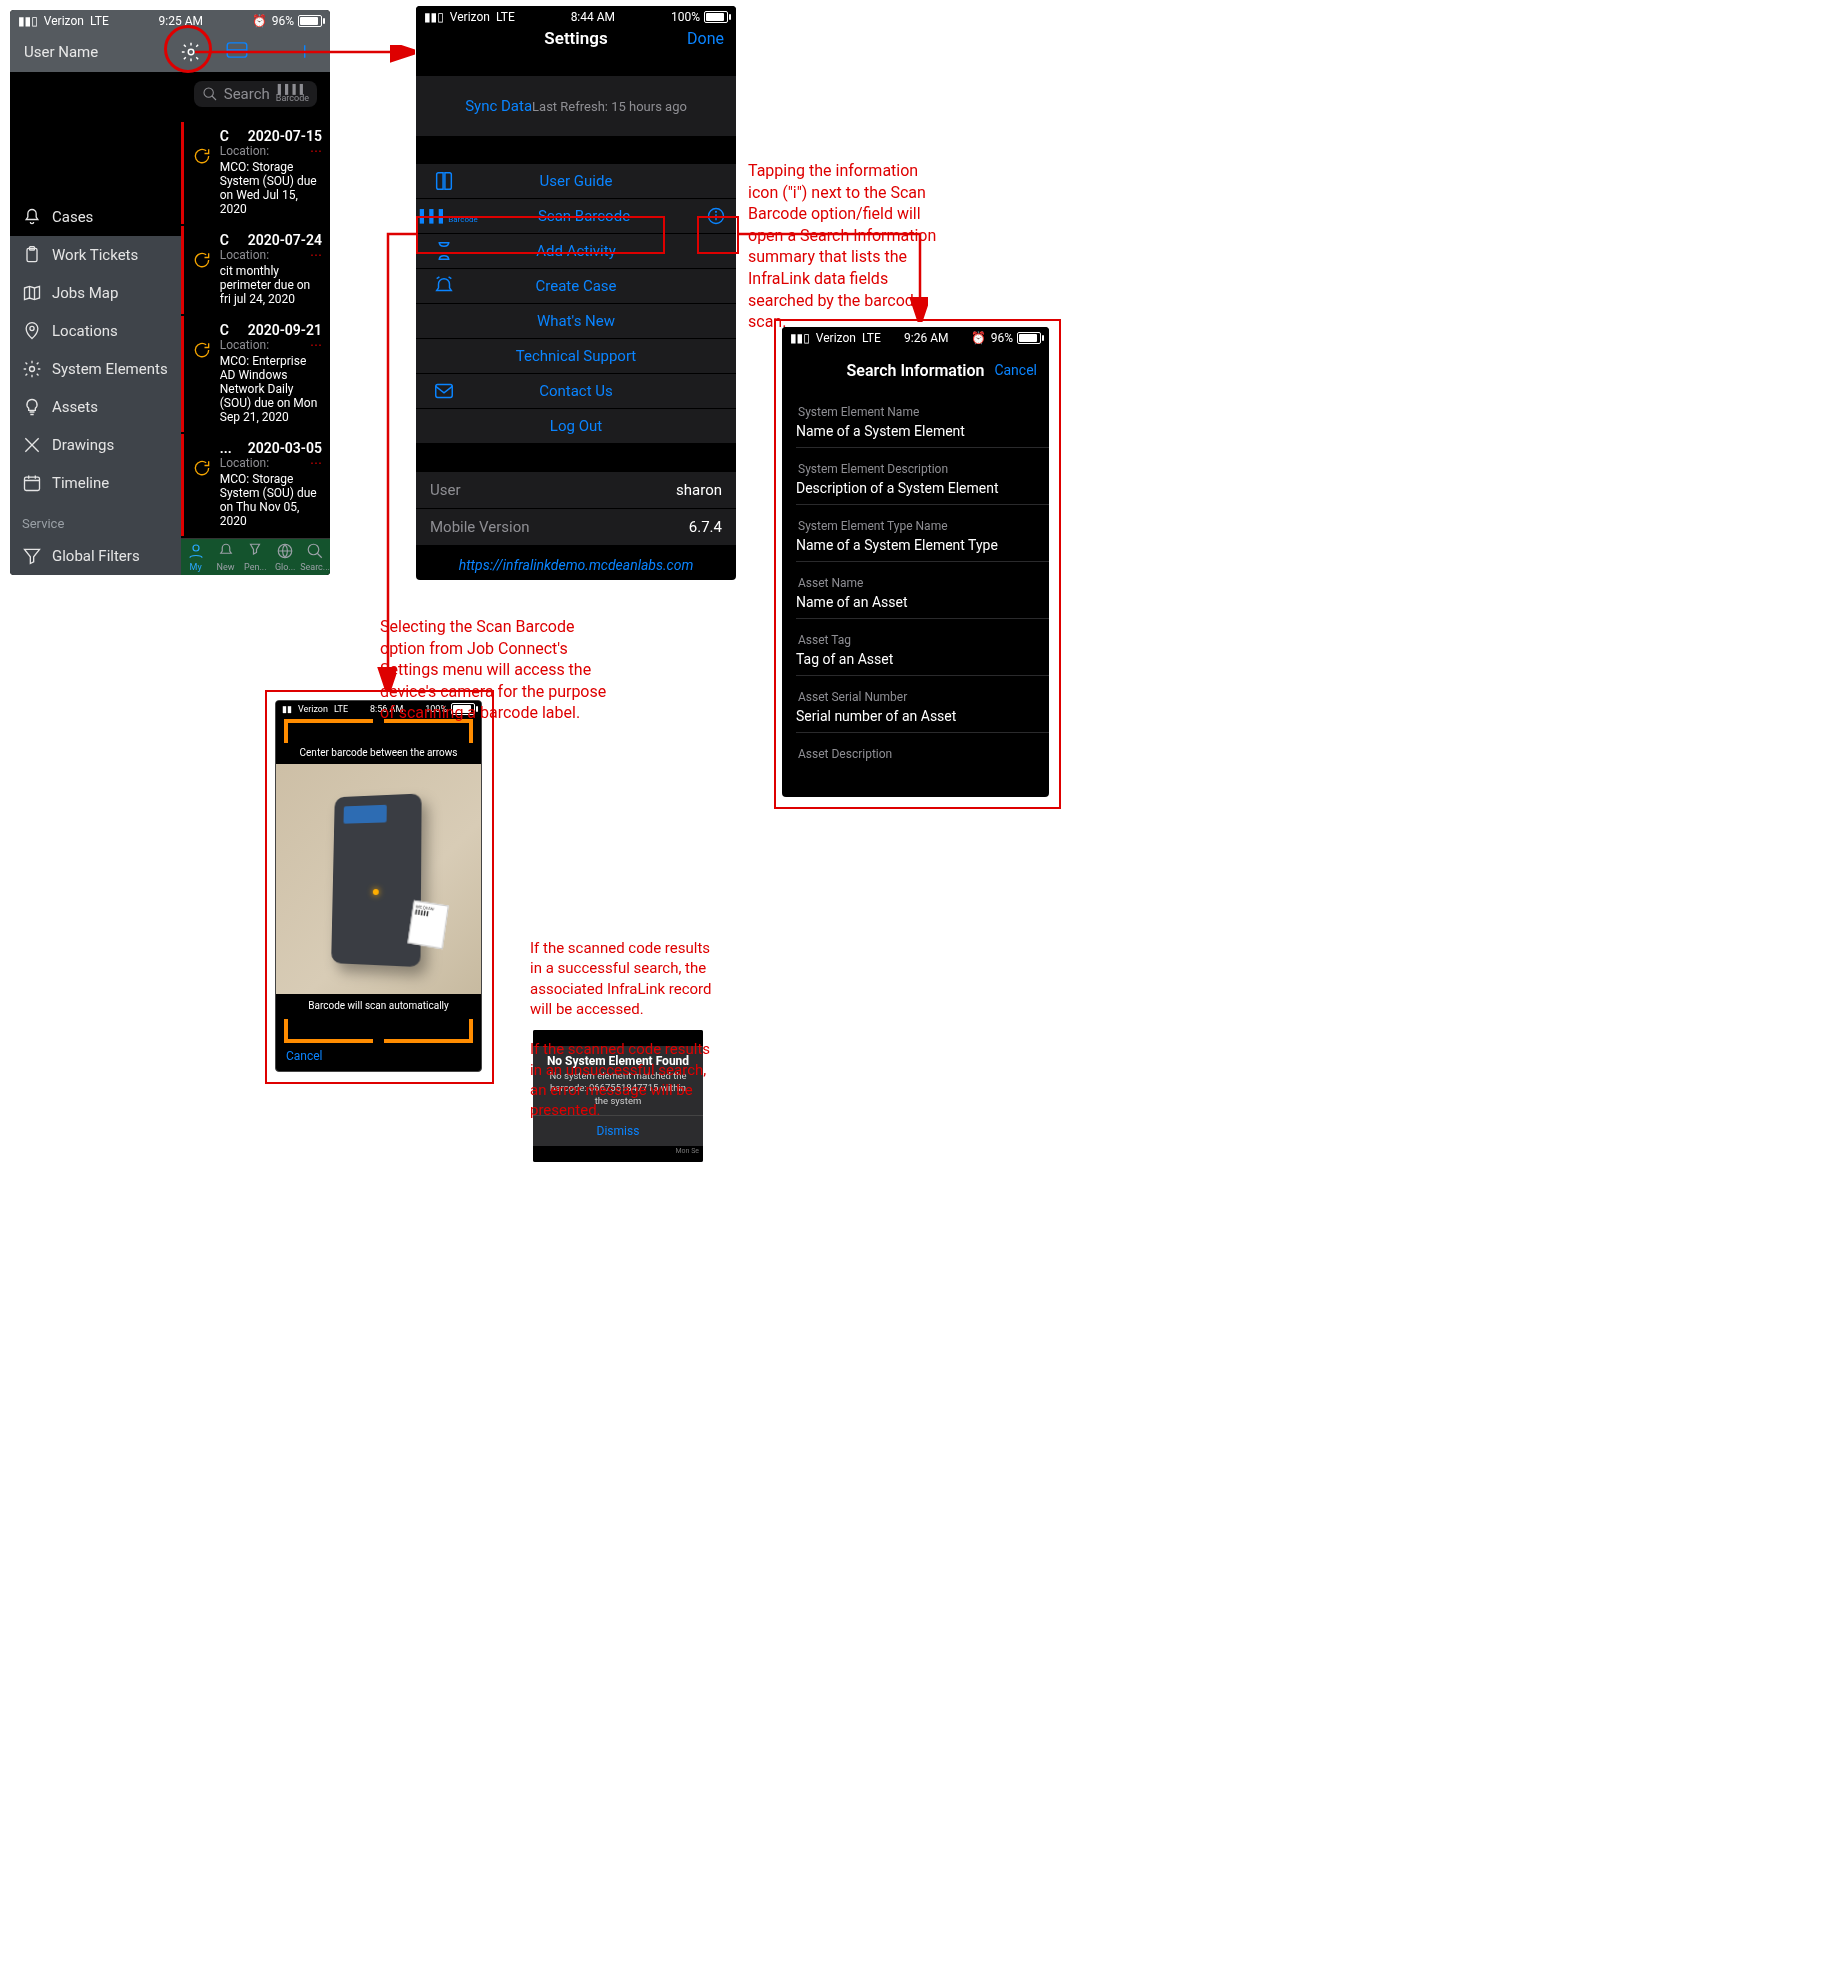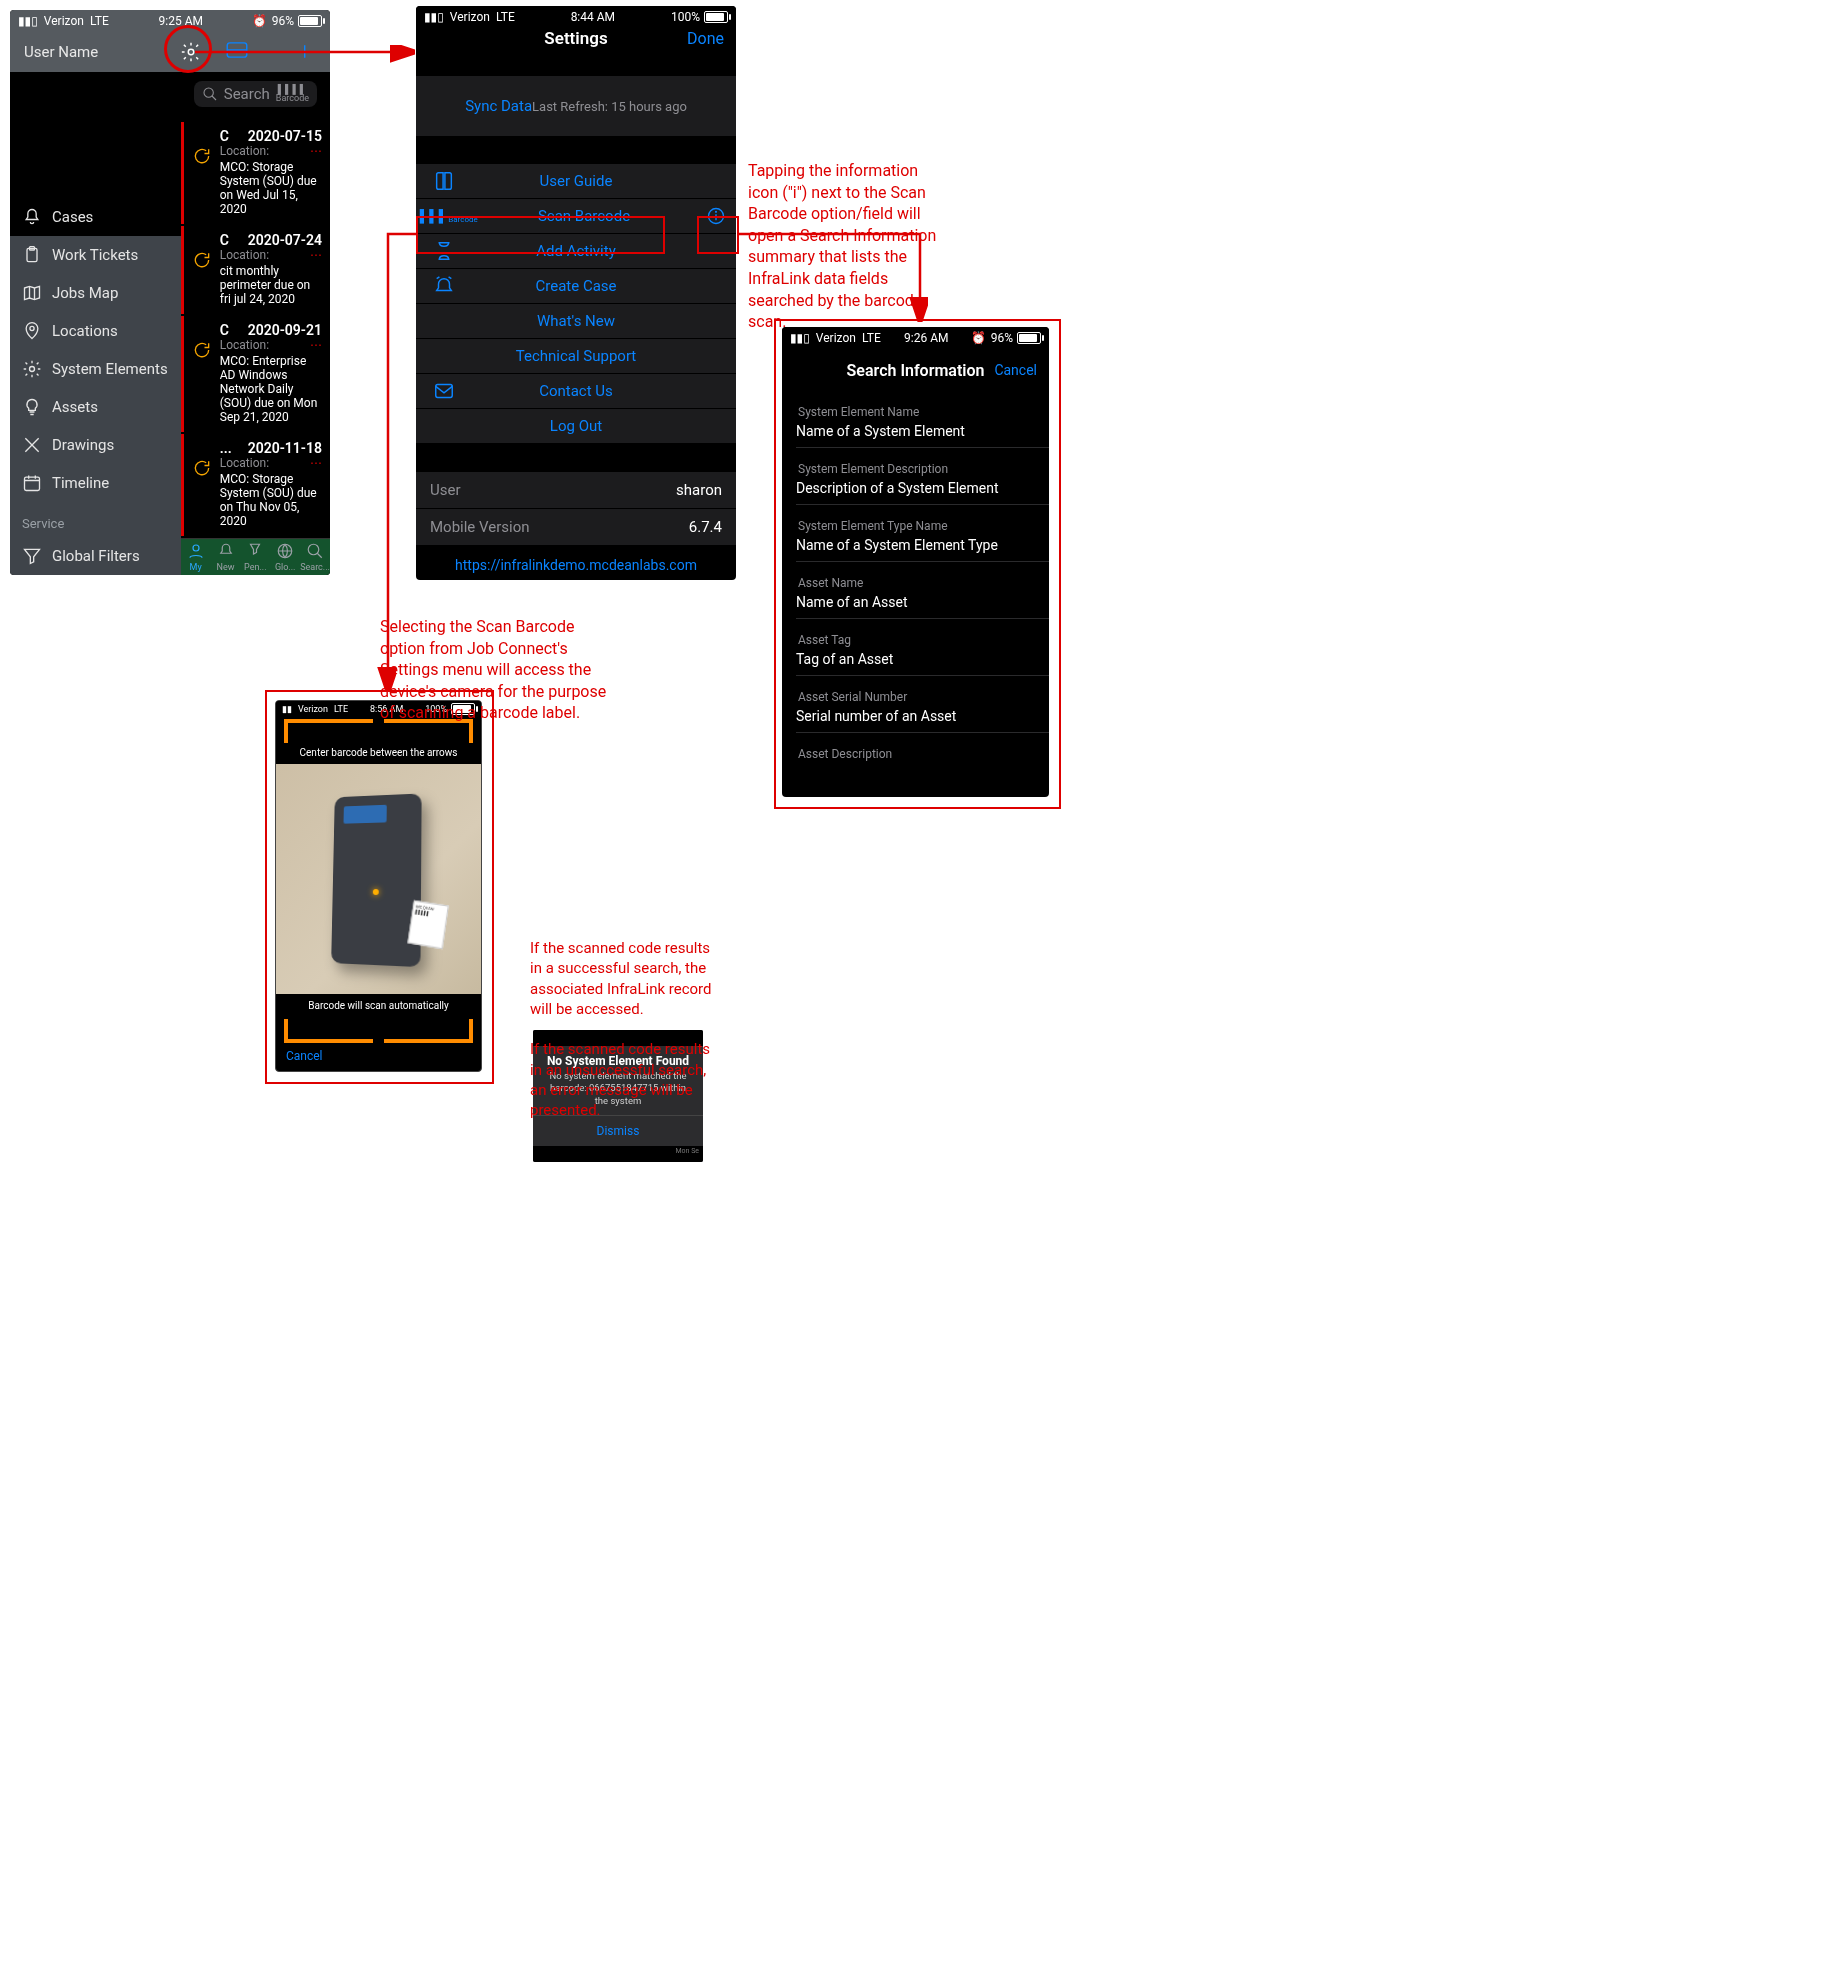--- a/index.html
+++ b/index.html
@@ -44,21 +44,21 @@
 #phone2 .hdr .done{position:absolute;right:12px;color:#0a84ff;font-weight:400;font-size:16px;}
 #phone2 .section{background:#1c1c1e;margin-top:28px;}
 .menu-row{display:flex;align-items:center;height:34px;border-top:1px solid #000;color:#0a84ff;font-size:15px;}
 .menu-row:first-child{border-top:none;}
 .menu-row .ic{width:56px;display:flex;align-items:center;justify-content:center;}
 .menu-row .lbl{flex:1;text-align:center;padding-right:56px;}
 .menu-row.sync{justify-content:center;height:52px;padding:4px 0;}
 .menu-row.sync .sub{color:#8e8e93;font-size:13px;}
 #phone2 .kv{display:flex;justify-content:space-between;align-items:center;padding:9px 14px;color:#8e8e93;font-size:15px;background:#1c1c1e;border-top:1px solid #000;gap:21px;}
 #phone2 .kv .v{color:#fff;}
-#phone2 .url{color:#0a84ff;text-align:center;font-size:14px;padding:12px 0;}
+#phone2 .url{color:#0a84ff;text-align:center;font-size:14px;padding:12px 0;font-style:italic;}
 .red-box{position:absolute;border:2px solid #de0000;pointer-events:none;}
 .red-text{position:absolute;color:#de0000;font-size:16px;line-height:1.35;}
 
 
 #phone3{left:275px;top:700px;width:205px;height:370px;border:1px solid #444;}
 #phone3 .status-bar{font-size:9px;padding:2px 6px;}
 #phone3 .bracket{height:20px;position:relative;margin:2px 8px;}
 #phone3 .bracket::before,#phone3 .bracket::after{content:"";position:absolute;top:0;width:45%;height:100%;border-top:4px solid #ff8c00;}
 #phone3 .bracket::before{left:0;border-left:4px solid #ff8c00;}
 #phone3 .bracket::after{right:0;border-right:4px solid #ff8c00;}
@@ -268,21 +268,21 @@
             </div>
           </div>
           <div class="card">
             <span class="swirl"><svg width="20" height="20" viewBox="0 0 24 24" class="icon" style="stroke:#f5a500">
                 <path d="M20 12a8 8 0 1 1-3-6.2"></path>
                 <path d="M20 4v5h-5"></path>
               </svg></span>
             <div class="ct">
               <div class="row1">
                 <span>...</span>
-                <span>2020-11-18</span>
+                <span>2020-03-05</span>
               </div>
               <div class="row2">
                 <span>Location:</span>
                 <span style="color:#de0000">⋯</span>
               </div>
               <div class="desc">MCO: Storage System (SOU) due on Thu Nov 05, 2020</div>
             </div>
           </div>
         </div>
       <div class="tabstrip" id="tabstrip">

